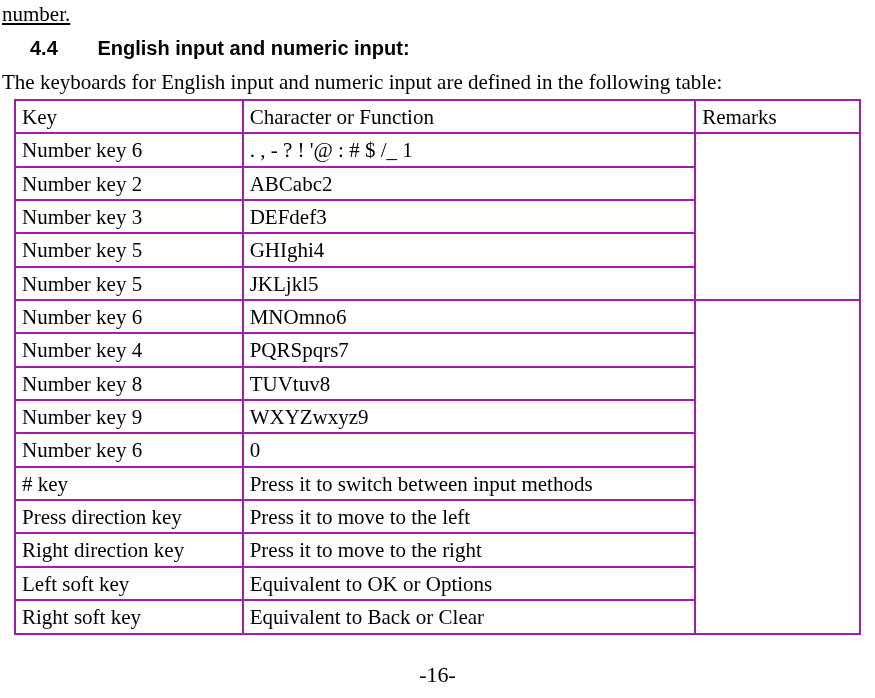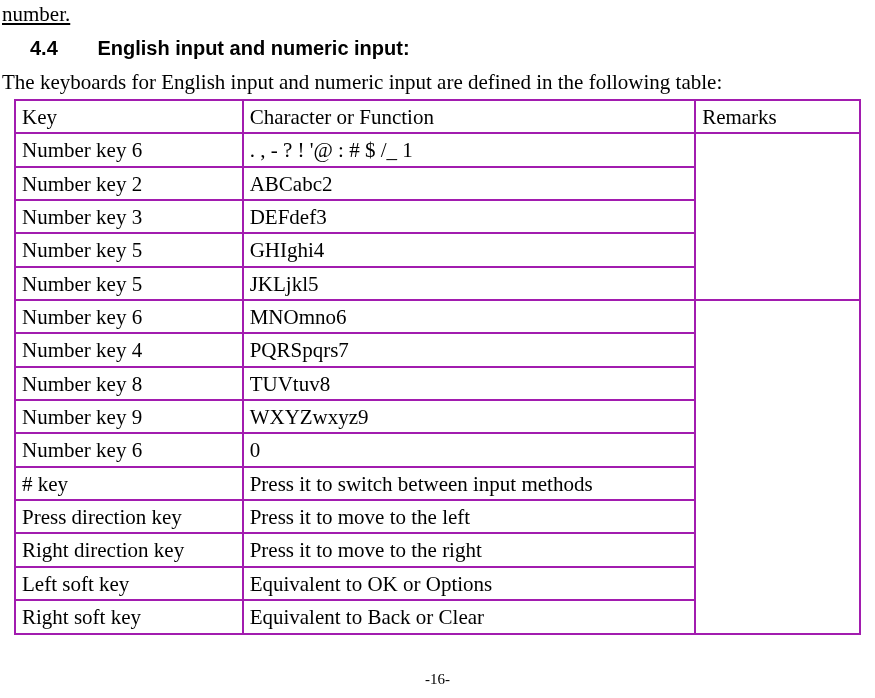--- a/index.html
+++ b/index.html
@@ -43,21 +43,21 @@
     line-height: 1.35;
   }
   .col-key { width: 223px; }
   .col-char { width: 460px; margin-left: 20px; }
   .col-rem { width: 156px; margin-top: 20px; }
   .pagenum {
     position: absolute;
     bottom: 10px;
     width: 100%;
     text-align: center;
-    font-size: 15px;
+    font-size: 22px;
   }
 </style>
 </head>
 <body>
 
 <div class="topline">number.</div>
 
 <div class="section-heading">
   <span class="num">4.4</span>
   <span>English input and numeric input:</span>

